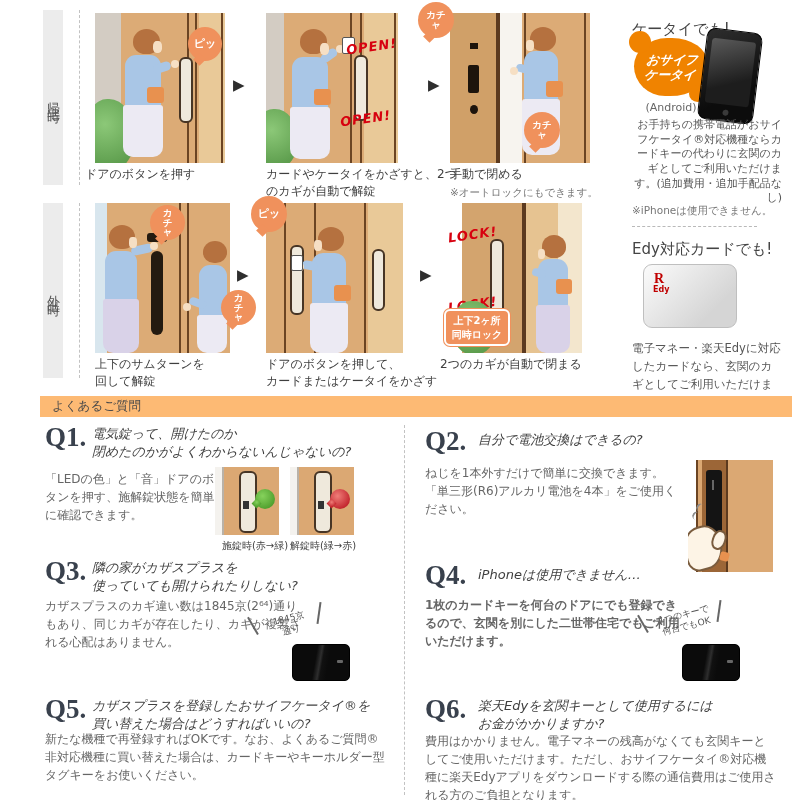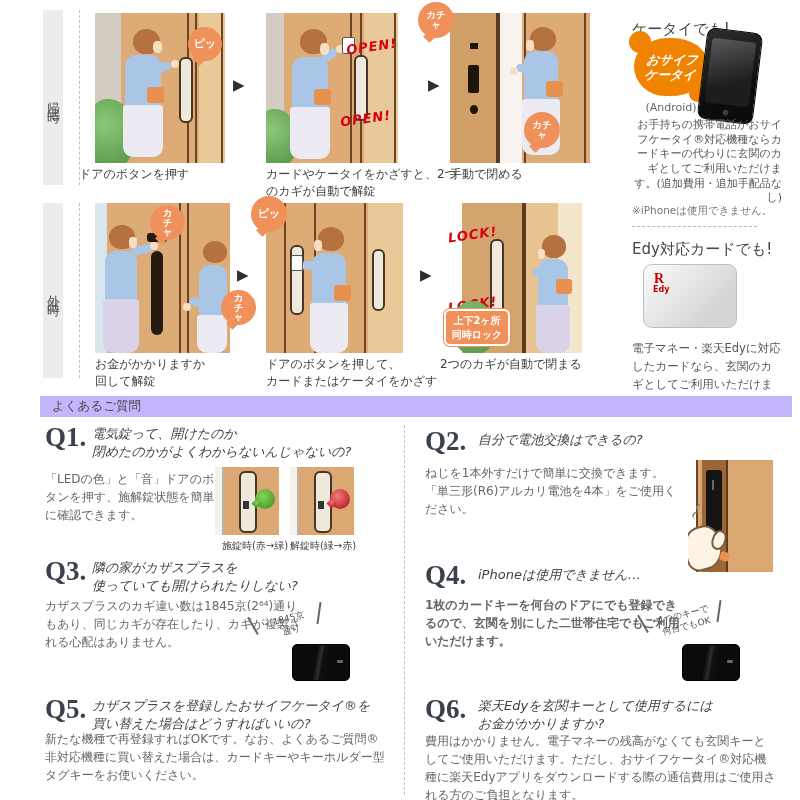--- a/index.html
+++ b/index.html
@@ -39,21 +39,21 @@
   .osaifu-text{color:#fff;font-weight:bold;font-style:italic;font-size:12.5px;line-height:1.2;width:4.2em;text-align:center;transform:skewX(-8deg);position:relative;z-index:1;}
   .phone{position:absolute;background:linear-gradient(150deg,#2e2e2e,#0c0c0c 70%);border:1px solid #000;border-radius:9px;transform:rotate(7deg);}
   .phone-screen{position:absolute;left:5px;top:9px;right:5px;bottom:16px;background:linear-gradient(160deg,#5a5a5a,#1d1d1d 65%);border-radius:3px;}
   .phone-dot{position:absolute;left:50%;bottom:5px;width:6px;height:6px;margin-left:-3px;border-radius:50%;background:#3a3a3a;}
   .side-body{font-size:11px;color:#555;line-height:1.33;}
   .side-note{font-size:10.5px;color:#777;}
   .edy-card{position:absolute;background:linear-gradient(135deg,#fbfbfb,#d5d5d5 75%);border:1px solid #bfbfbf;border-radius:9px;}
   .edy-r{position:absolute;left:10px;top:7px;color:#c00000;font-weight:bold;font-size:14px;line-height:1;font-family:"Liberation Serif","DejaVu Serif",serif;}
   .edy-sub{position:absolute;left:9px;top:21px;color:#c00000;font-weight:bold;font-size:8px;line-height:1;}
   
-  .faq-header{background:#c4b5fd;display:flex;align-items:center;padding-left:12px;font-size:12.5px;color:#4a4a4a;box-sizing:border-box;}
+  .faq-header{background:#fdba74;display:flex;align-items:center;padding-left:12px;font-size:12.5px;color:#4a4a4a;box-sizing:border-box;}
   .q-no{font-family:"Liberation Serif","DejaVu Serif",serif;font-weight:bold;font-size:27px;color:#39414d;line-height:1;}
   .q-text{font-size:13px;color:#3f3f3f;line-height:1.35;white-space:pre-line;font-style:italic;}
   .a-text{font-size:12px;color:#666;line-height:1.5;}
   .mini-scene{position:absolute;background:#dba873;overflow:hidden;}
   .mini-cap{position:absolute;font-size:10px;color:#3f3f3f;text-align:center;white-space:nowrap;}
   .led{position:absolute;width:20px;height:20px;border-radius:50%;z-index:3;}
   .led::after{content:"";position:absolute;left:-2px;bottom:2px;width:7px;height:7px;background:inherit;transform:rotate(45deg);z-index:-1;}
   .led.green{background:radial-gradient(circle at 38% 35%,#86d25c,#4f9f2e 75%);}
   .led.red{background:radial-gradient(circle at 38% 35%,#ef7d78,#c2242c 75%);}
   .black-card{position:absolute;background:linear-gradient(100deg,#0b0b0b 40%,#2e2e2e 48%,#111 52%,#0b0b0b 62%);border-radius:5px;border:1px solid #000;}
@@ -121,25 +121,26 @@
   <div class="hand" style="left:60px;top:54px;width:8px;height:8px;"></div>
   <div class="torso" style="left:74px;top:38px;width:34px;height:50px;"></div>
   <div class="hair" style="left:80px;top:14px;width:26px;height:24px;"></div>
   <div class="face" style="left:76px;top:27px;width:8px;height:11px;"></div>
   <div class="skirt" style="left:72px;top:86px;width:38px;height:56px;"></div>
   <div class="bag" style="left:96px;top:68px;width:17px;height:16px;"></div>
 </div>
 <div class="abs bubble" style="left:418px;top:2px;width:36px;height:36px;font-size:9.5px;padding:0 8px;box-sizing:border-box;">カチャ</div>
 <div class="abs bubble" style="left:524px;top:112px;width:36px;height:36px;font-size:9.5px;padding:0 8px;box-sizing:border-box;">カチャ</div>
 
-<div class="abs caption" style="left:79px;top:166px;width:170px;">ドアのボタンを押す</div>
+<div class="abs caption" style="left:85px;top:166px;width:170px;">ドアのボタンを押す</div>
 <div class="abs caption" style="left:266px;top:166px;width:195px;">カードやケータイをかざすと、2つ
 のカギが自動で解錠</div>
 <div class="abs" style="left:450px;top:166px;width:195px;">
   <div class="caption">手動で閉める</div>
+  <div class="cap-note">※オートロックにもできます。</div>
 </div>
 
 <div class="abs row-label" style="left:43px;top:203px;width:20px;height:175px;">外出時</div>
 <div class="abs vdash" style="left:79px;top:203px;height:175px;"></div>
 
 <div class="abs scene" style="left:95px;top:203px;width:135px;height:150px;">
   <div class="abs" style="left:0;top:0;width:12px;height:150px;background:#d8e6ee;"></div>
   <div class="doorline" style="left:84px;"></div>
     <div class="doorline" style="left:92px;"></div>
   <div class="abs" style="left:56px;top:48px;width:12px;height:84px;background:#241a10;border-radius:6px;"></div>
@@ -190,21 +191,21 @@
   <div class="bush" style="left:12px;top:98px;width:44px;height:54px;"></div>
   <div class="badge" style="left:4px;top:106px;">上下2ヶ所同時ロック</div>
   <div class="torso" style="left:98px;top:56px;width:30px;height:48px;"></div>
   <div class="hair" style="left:102px;top:32px;width:24px;height:23px;"></div>
   <div class="face" style="left:98px;top:46px;width:7px;height:10px;"></div>
   <div class="skirt lav" style="left:96px;top:102px;width:34px;height:48px;"></div>
   <div class="bag" style="left:116px;top:76px;width:16px;height:15px;"></div>
   <div class="arm" style="left:92px;top:66px;width:14px;height:8px;transform:rotate(15deg);"></div>
 </div>
 
-<div class="abs caption" style="left:95px;top:356px;width:175px;">お金がかかりますか
+<div class="abs caption" style="left:95px;top:356px;width:175px;">上下のサムターンを
 回して解錠</div>
 <div class="abs caption" style="left:266px;top:356px;width:195px;">ドアのボタンを押して、
 カードまたはケータイをかざす</div>
 <div class="abs caption" style="left:440px;top:356px;width:195px;">2つのカギが自動で閉まる</div>
 
 <div class="abs side-title" style="left:632px;top:20px;">ケータイでも!</div>
 <div class="osaifu-logo" style="left:634px;top:38px;width:74px;height:58px;">
   <div class="osaifu-text">おサイフケータイ</div>
 </div>
 <div class="phone" style="left:702px;top:30px;width:54px;height:90px;">

